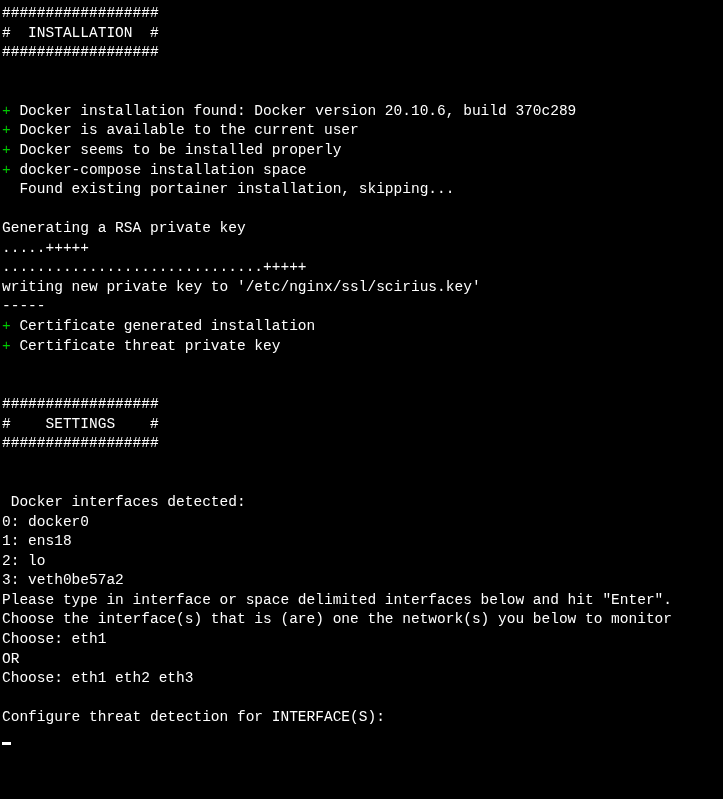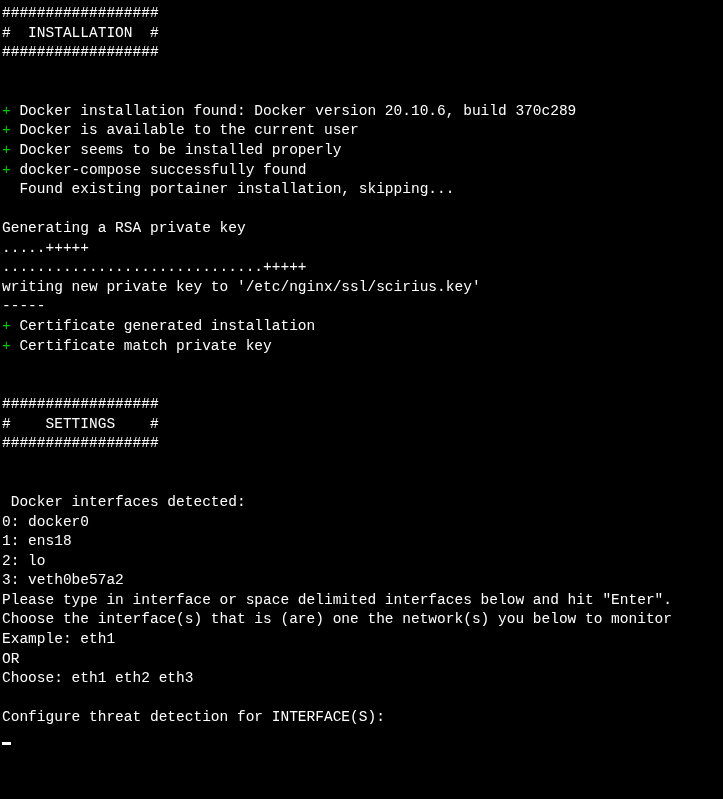--- a/index.html
+++ b/index.html
@@ -38,46 +38,46 @@
 
 <div class="term-line">##################</div>
 <div class="term-line">#  INSTALLATION  #</div>
 <div class="term-line">##################</div>
 <div class="term-line">&nbsp;</div>
 <div class="term-line">&nbsp;</div>
 
 <div class="term-line"><span class="prefix-plus">+</span><span> Docker installation found: Docker version 20.10.6, build 370c289</span></div>
 <div class="term-line"><span class="prefix-plus">+</span><span> Docker is available to the current user</span></div>
 <div class="term-line"><span class="prefix-plus">+</span><span> Docker seems to be installed properly</span></div>
-<div class="term-line"><span class="prefix-plus">+</span><span> docker-compose successfully found</span></div>
+<div class="term-line"><span class="prefix-plus">+</span><span> docker-compose installation space</span></div>
 <div class="term-line">  Found existing portainer installation, skipping...</div>
 <div class="term-line">&nbsp;</div>
 
 <div class="term-line">Generating a RSA private key</div>
 <div class="term-line">.....+++++</div>
 <div class="term-line">..............................+++++</div>
 <div class="term-line">writing new private key to '/etc/nginx/ssl/scirius.key'</div>
 <div class="term-line">-----</div>
 
 <div class="term-line"><span class="prefix-plus">+</span><span> Certificate generated installation</span></div>
-<div class="term-line"><span class="prefix-plus">+</span><span> Certificate match private key</span></div>
+<div class="term-line"><span class="prefix-plus">+</span><span> Certificate threat private key</span></div>
 <div class="term-line">&nbsp;</div>
 <div class="term-line">&nbsp;</div>
 
 <div class="term-line">##################</div>
 <div class="term-line">#    SETTINGS    #</div>
 <div class="term-line">##################</div>
 <div class="term-line">&nbsp;</div>
 <div class="term-line">&nbsp;</div>
 
 <div class="term-line"> Docker interfaces detected:</div>
 <div class="term-line">0: docker0</div>
 <div class="term-line">1: ens18</div>
 <div class="term-line">2: lo</div>
 <div class="term-line">3: veth0be57a2</div>
 <div class="term-line">Please type in interface or space delimited interfaces below and hit "Enter".</div>
 <div class="term-line">Choose the interface(s) that is (are) one the network(s) you below to monitor</div>
-<div class="term-line">Example: eth1</div>
+<div class="term-line">Choose: eth1</div>
 <div class="term-line">OR</div>
 <div class="term-line">Choose: eth1 eth2 eth3</div>
 <div class="term-line">&nbsp;</div>
 <div class="term-line">Configure threat detection for INTERFACE(S):</div>
 <div class="term-line"><span class="cursor"></span></div>
 
 </body></html>

